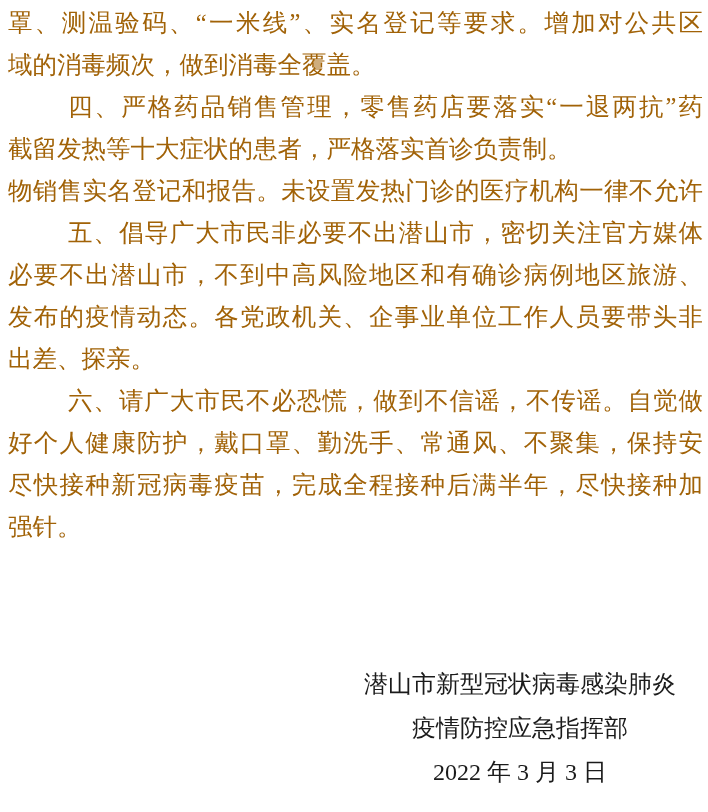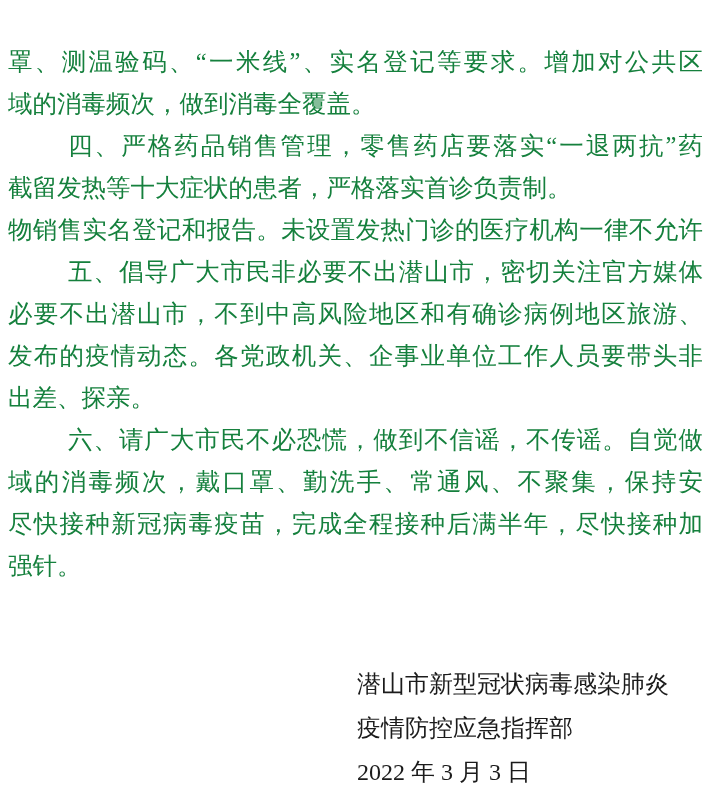--- a/index.html
+++ b/index.html
@@ -12,43 +12,42 @@
     background: #ffffff;
     position: relative;
     overflow: hidden;
     font-family: "Liberation Serif", "DejaVu Serif", serif;
   }
   .doc {
     position: absolute;
     left: 8px;
     top: 2px;
     width: 695px;
-    color: #15803d;
+    color: #a16207;
     font-size: 24.5px;
     line-height: 42px;
-    margin-top: 39px;
   }
   .line {
     height: 42px;
     white-space: nowrap;
   }
   
   .j {
     text-align: justify;
     text-align-last: justify;
   }
   
   .indent {
     padding-left: 60px;
   }
   .sig {
     position: absolute;
     top: 662px;
-    right: 39px;
-    text-align: left;
+    right: 32px;
+    text-align: center;
     color: #1b1b1b;
     font-size: 24px;
     line-height: 44px;
   }
   .sig-line {
     height: 44px;
     white-space: nowrap;
   }
 </style>
 </head>
@@ -58,21 +57,21 @@
   <div class="line j">罩、测温验码、“一米线”、实名登记等要求。增加对公共区</div>
   <div class="line">域的消毒频次，做到消毒全覆盖。</div>
   <div class="line j indent">四、严格药品销售管理，零售药店要落实“一退两抗”药</div>
   <div class="line">截留发热等十大症状的患者，严格落实首诊负责制。</div>
   <div class="line j">物销售实名登记和报告。未设置发热门诊的医疗机构一律不允许</div>
   <div class="line j indent">五、倡导广大市民非必要不出潜山市，密切关注官方媒体</div>
   <div class="line j">必要不出潜山市，不到中高风险地区和有确诊病例地区旅游、</div>
   <div class="line j">发布的疫情动态。各党政机关、企事业单位工作人员要带头非</div>
   <div class="line">出差、探亲。</div>
   <div class="line j indent">六、请广大市民不必恐慌，做到不信谣，不传谣。自觉做</div>
-  <div class="line j">域的消毒频次，戴口罩、勤洗手、常通风、不聚集，保持安</div>
+  <div class="line j">好个人健康防护，戴口罩、勤洗手、常通风、不聚集，保持安</div>
   <div class="line j">尽快接种新冠病毒疫苗，完成全程接种后满半年，尽快接种加</div>
   <div class="line">强针。</div>
 </div>
 
 <div class="sig">
   <div class="sig-line">潜山市新型冠状病毒感染肺炎</div>
   <div class="sig-line">疫情防控应急指挥部</div>
   <div class="sig-line">2022 年 3 月 3 日</div>
 </div>
 

